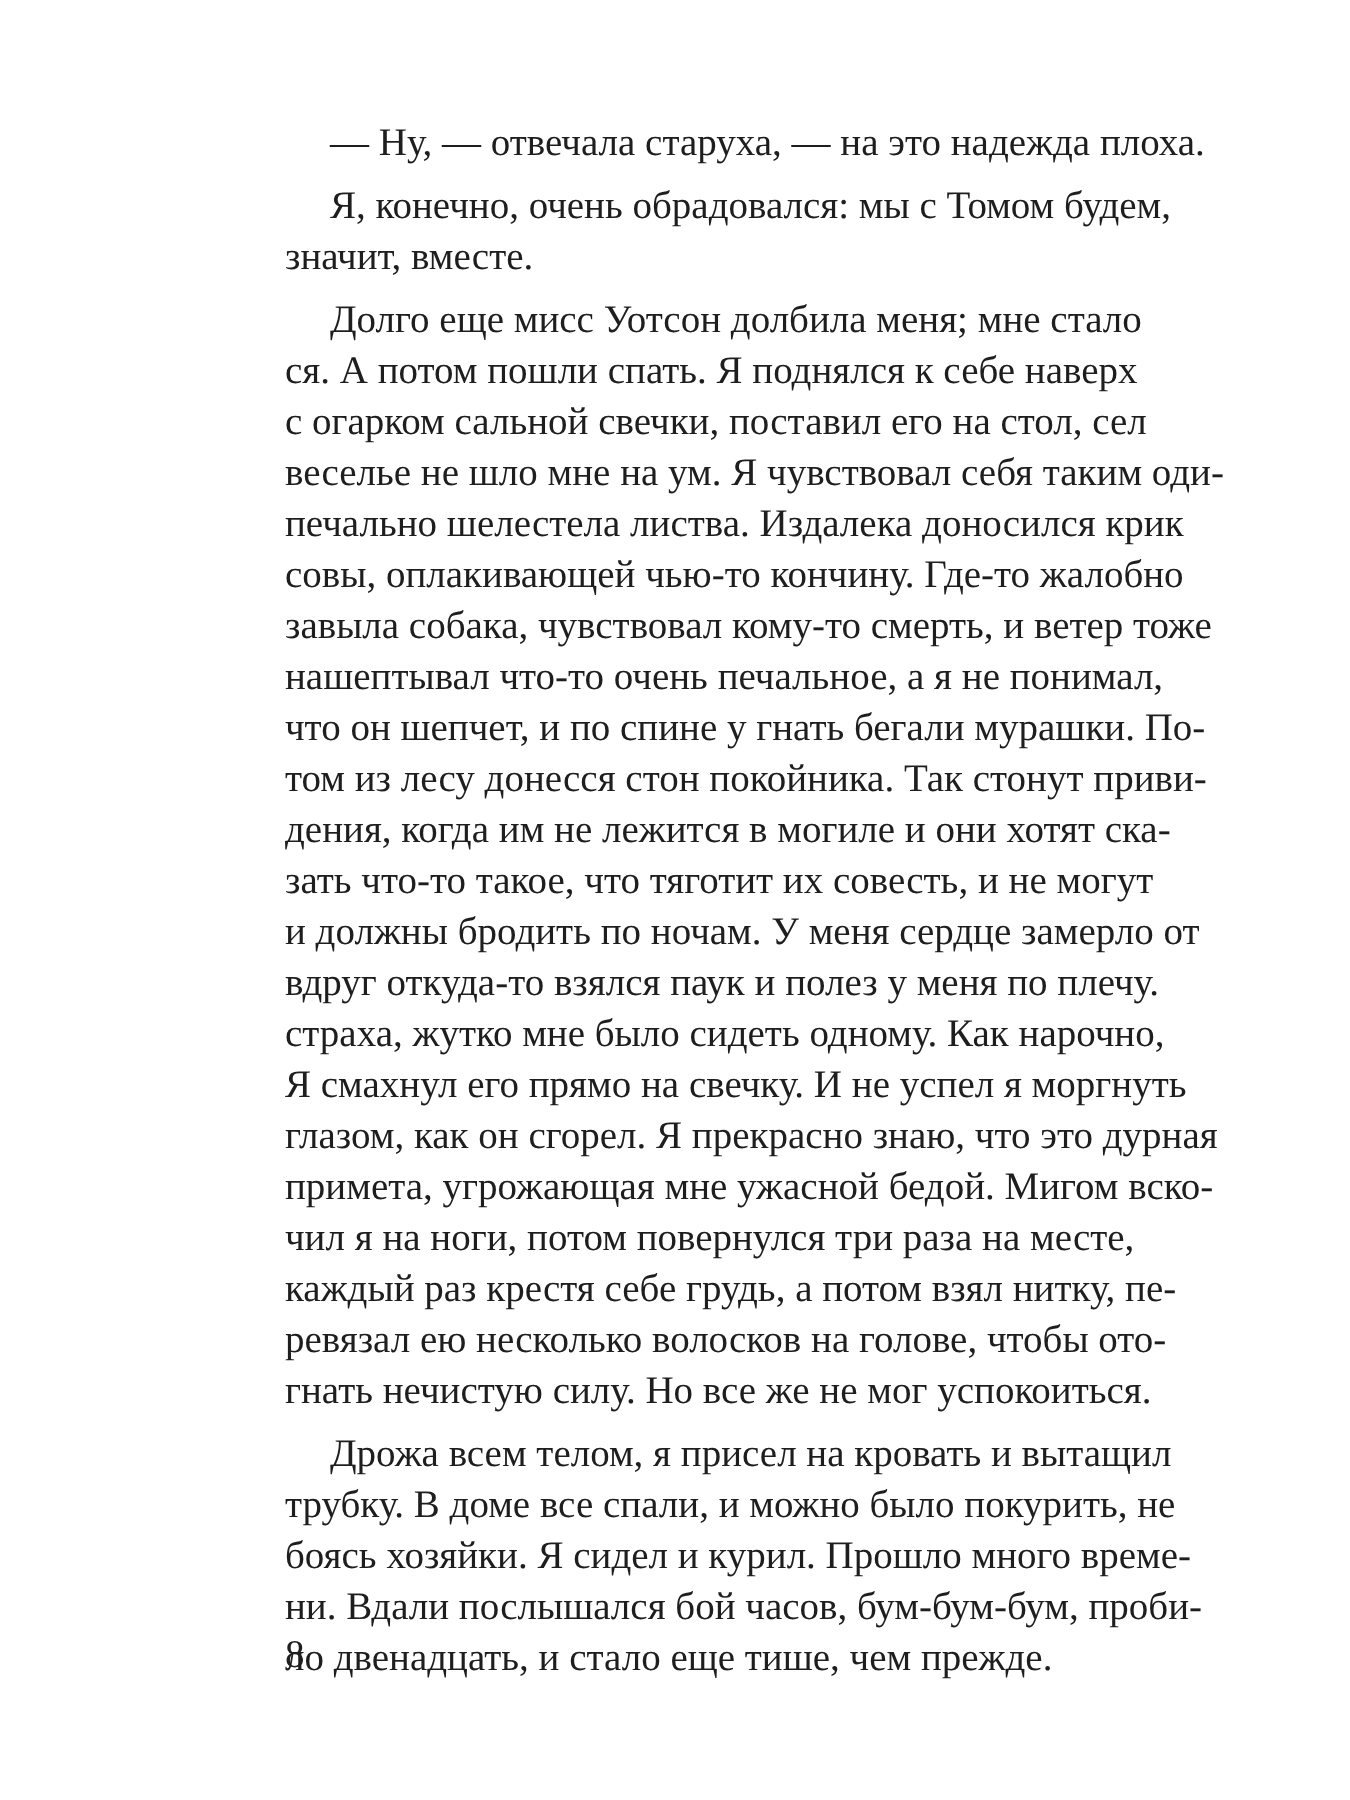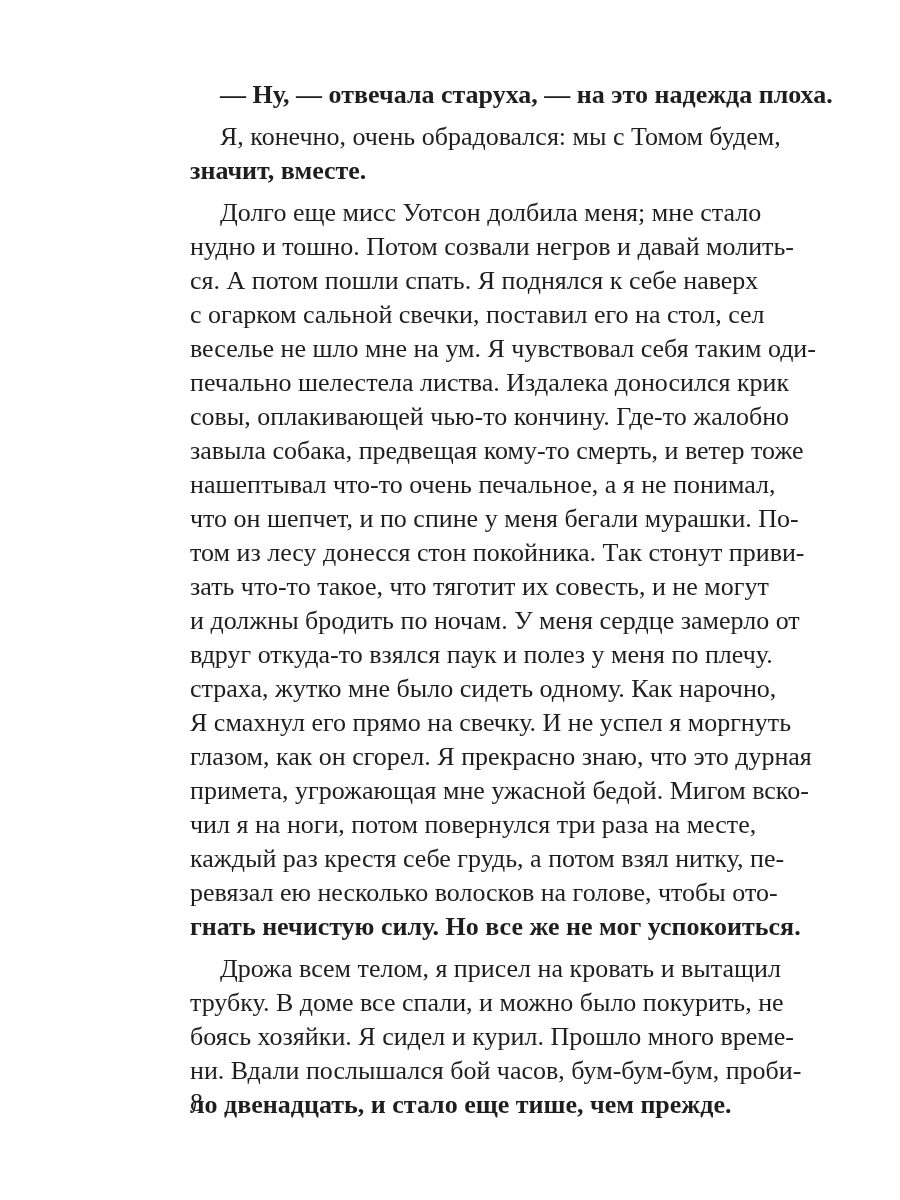--- a/index.html
+++ b/index.html
@@ -3,21 +3,21 @@
 <meta charset="utf-8">
 <style>
   html, body { margin: 0; padding: 0; background: #ffffff; }
   body { width: 900px; height: 1200px; position: relative; overflow: hidden; }
   .page {
     position: absolute; left: 190px; top: 78px; width: 552px;
     font-family: "Liberation Serif", "DejaVu Serif", serif;
     font-size: 26px; line-height: 34px; color: #1e1e1e;
   }
   .line { display: block; white-space: nowrap; text-align: justify; text-align-last: justify; height: 34px; }
-  .line.last { text-align-last: left; font-weight: bold; }
+  .line.last { text-align-last: left; }
   .line.indent { padding-left: 30px; }
   .para { margin-bottom: 8px; }
   .page-number {
     position: absolute; left: 190px; top: 1088px;
     font-family: "Liberation Serif", "DejaVu Serif", serif;
     font-size: 26px; color: #1e1e1e;
   }
 </style>
 </head>
 <body>
@@ -25,30 +25,30 @@
 <div class="page" id="page-body">
     <div class="para">
       <span class="line indent last">— Ну, — отвечала старуха, — на это надежда плоха.</span>
     </div>
     <div class="para">
       <span class="line indent">Я, конечно, очень обрадовался: мы с Томом будем,</span>
       <span class="line last">значит, вместе.</span>
     </div>
     <div class="para">
       <span class="line indent">Долго еще мисс Уотсон долбила меня; мне стало</span>
-      <span class="line">нудно и тошно. Потом созвали негров и давай молить-</span>
       <span class="line">ся. А потом пошли спать. Я поднялся к себе наверх</span>
       <span class="line">с огарком сальной свечки, поставил его на стол, сел</span>
       <span class="line">веселье не шло мне на ум. Я чувствовал себя таким оди-</span>
       <span class="line">печально шелестела листва. Издалека доносился крик</span>
       <span class="line">совы, оплакивающей чью-то кончину. Где-то жалобно</span>
-      <span class="line">завыла собака, предвещая кому-то смерть, и ветер тоже</span>
+      <span class="line">завыла собака, чувствовал кому-то смерть, и ветер тоже</span>
       <span class="line">нашептывал что-то очень печальное, а я не понимал,</span>
-      <span class="line">что он шепчет, и по спине у меня бегали мурашки. По-</span>
+      <span class="line">что он шепчет, и по спине у гнать бегали мурашки. По-</span>
       <span class="line">том из лесу донесся стон покойника. Так стонут приви-</span>
+      <span class="line">дения, когда им не лежится в могиле и они хотят ска-</span>
       <span class="line">зать что-то такое, что тяготит их совесть, и не могут</span>
       <span class="line">и должны бродить по ночам. У меня сердце замерло от</span>
       <span class="line">вдруг откуда-то взялся паук и полез у меня по плечу.</span>
       <span class="line">страха, жутко мне было сидеть одному. Как нарочно,</span>
       <span class="line">Я смахнул его прямо на свечку. И не успел я моргнуть</span>
       <span class="line">глазом, как он сгорел. Я прекрасно знаю, что это дурная</span>
       <span class="line">примета, угрожающая мне ужасной бедой. Мигом вско-</span>
       <span class="line">чил я на ноги, потом повернулся три раза на месте,</span>
       <span class="line">каждый раз крестя себе грудь, а потом взял нитку, пе-</span>
       <span class="line">ревязал ею несколько волосков на голове, чтобы ото-</span>

